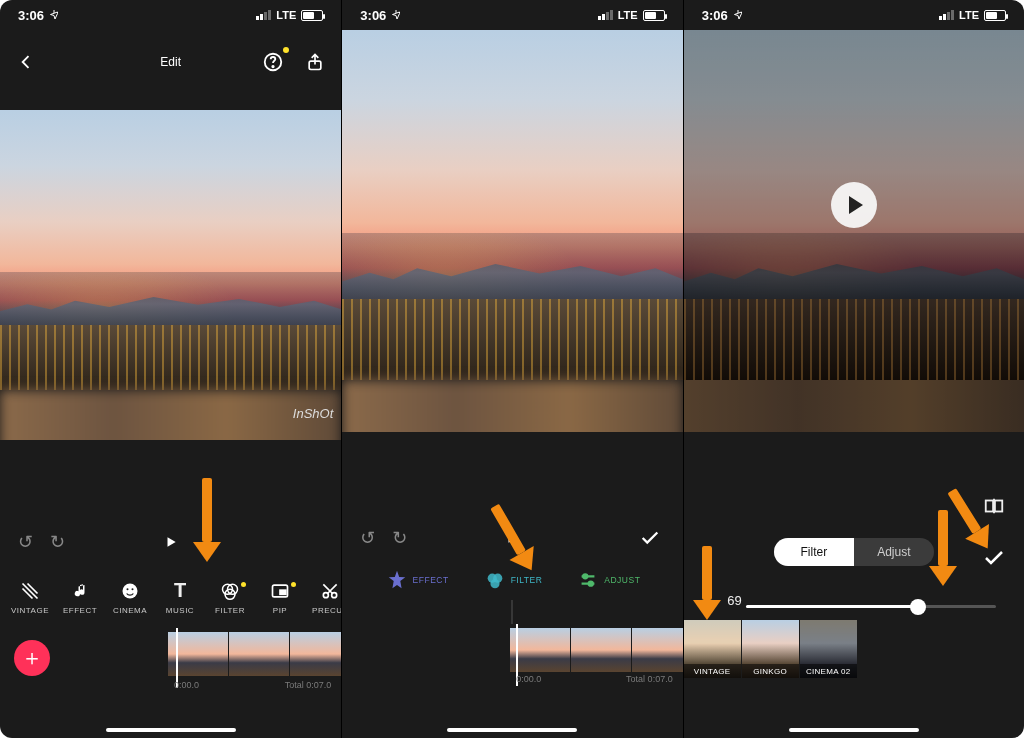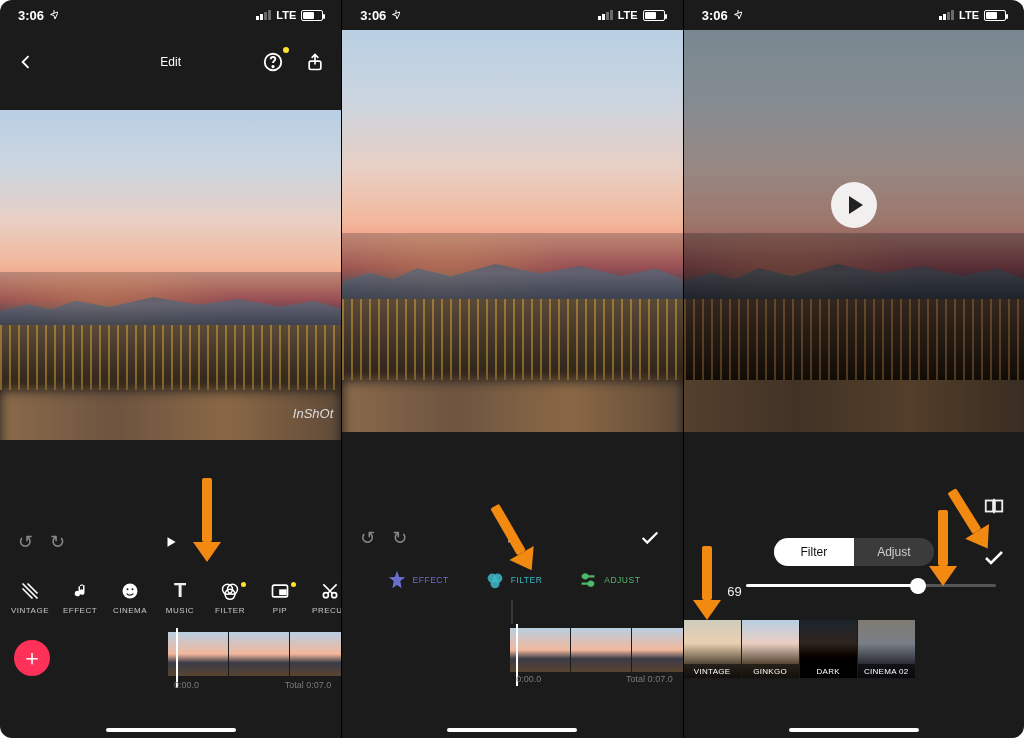--- a/index.html
+++ b/index.html
@@ -200,21 +200,21 @@
     display:flex; overflow:hidden;
   }
   .seg .opt{ flex:1; display:flex;align-items:center;justify-content:center; font-size:12px; color:#cfcfcf;}
   .seg .opt.active{ background:#fff; color:#111; font-weight:500;}
   .s3 .confirm{
     position:absolute; right:18px; top:546px; color:#fff; font-size:20px;
   }
 
   .slider-row{
     position:absolute; left:30px; right:28px; top:584px; height:24px;
-    display:flex; align-items:flex-start; gap:4px;
+    display:flex; align-items:flex-end; gap:4px;
   }
   .slider-row .val{ color:#eee; font-size:13px; width:28px; text-align:right;}
   .slider-track{
     flex:1; height:3px; background:#555; border-radius:2px; position:relative;
   }
   .slider-fill{
     position:absolute; left:0; top:0; bottom:0; width:69%; background:#fff; border-radius:2px;
   }
   .slider-thumb{
     position:absolute; left:69%; top:50%; transform:translate(-50%,-50%);
@@ -581,24 +581,20 @@
 
     <div class="filter-strip" id="filter-strip">
         <div class="filt vintage">
           <div class="fthumb"></div>
           <div class="flabel">VINTAGE</div>
         </div>
         <div class="filt ginkgo">
           <div class="fthumb"></div>
           <div class="flabel">GINKGO</div>
         </div>
-        <div class="filt dark">
-          <div class="fthumb"></div>
-          <div class="flabel">DARK</div>
-        </div>
         <div class="filt cinema">
           <div class="fthumb"></div>
           <div class="flabel">CINEMA 02</div>
         </div>
       </div>
 
     <div class="home-ind"></div>
 
     <div class="arrow" style="left:18px;top:546px">
       <div class="shaft" style="height:54px"></div>

